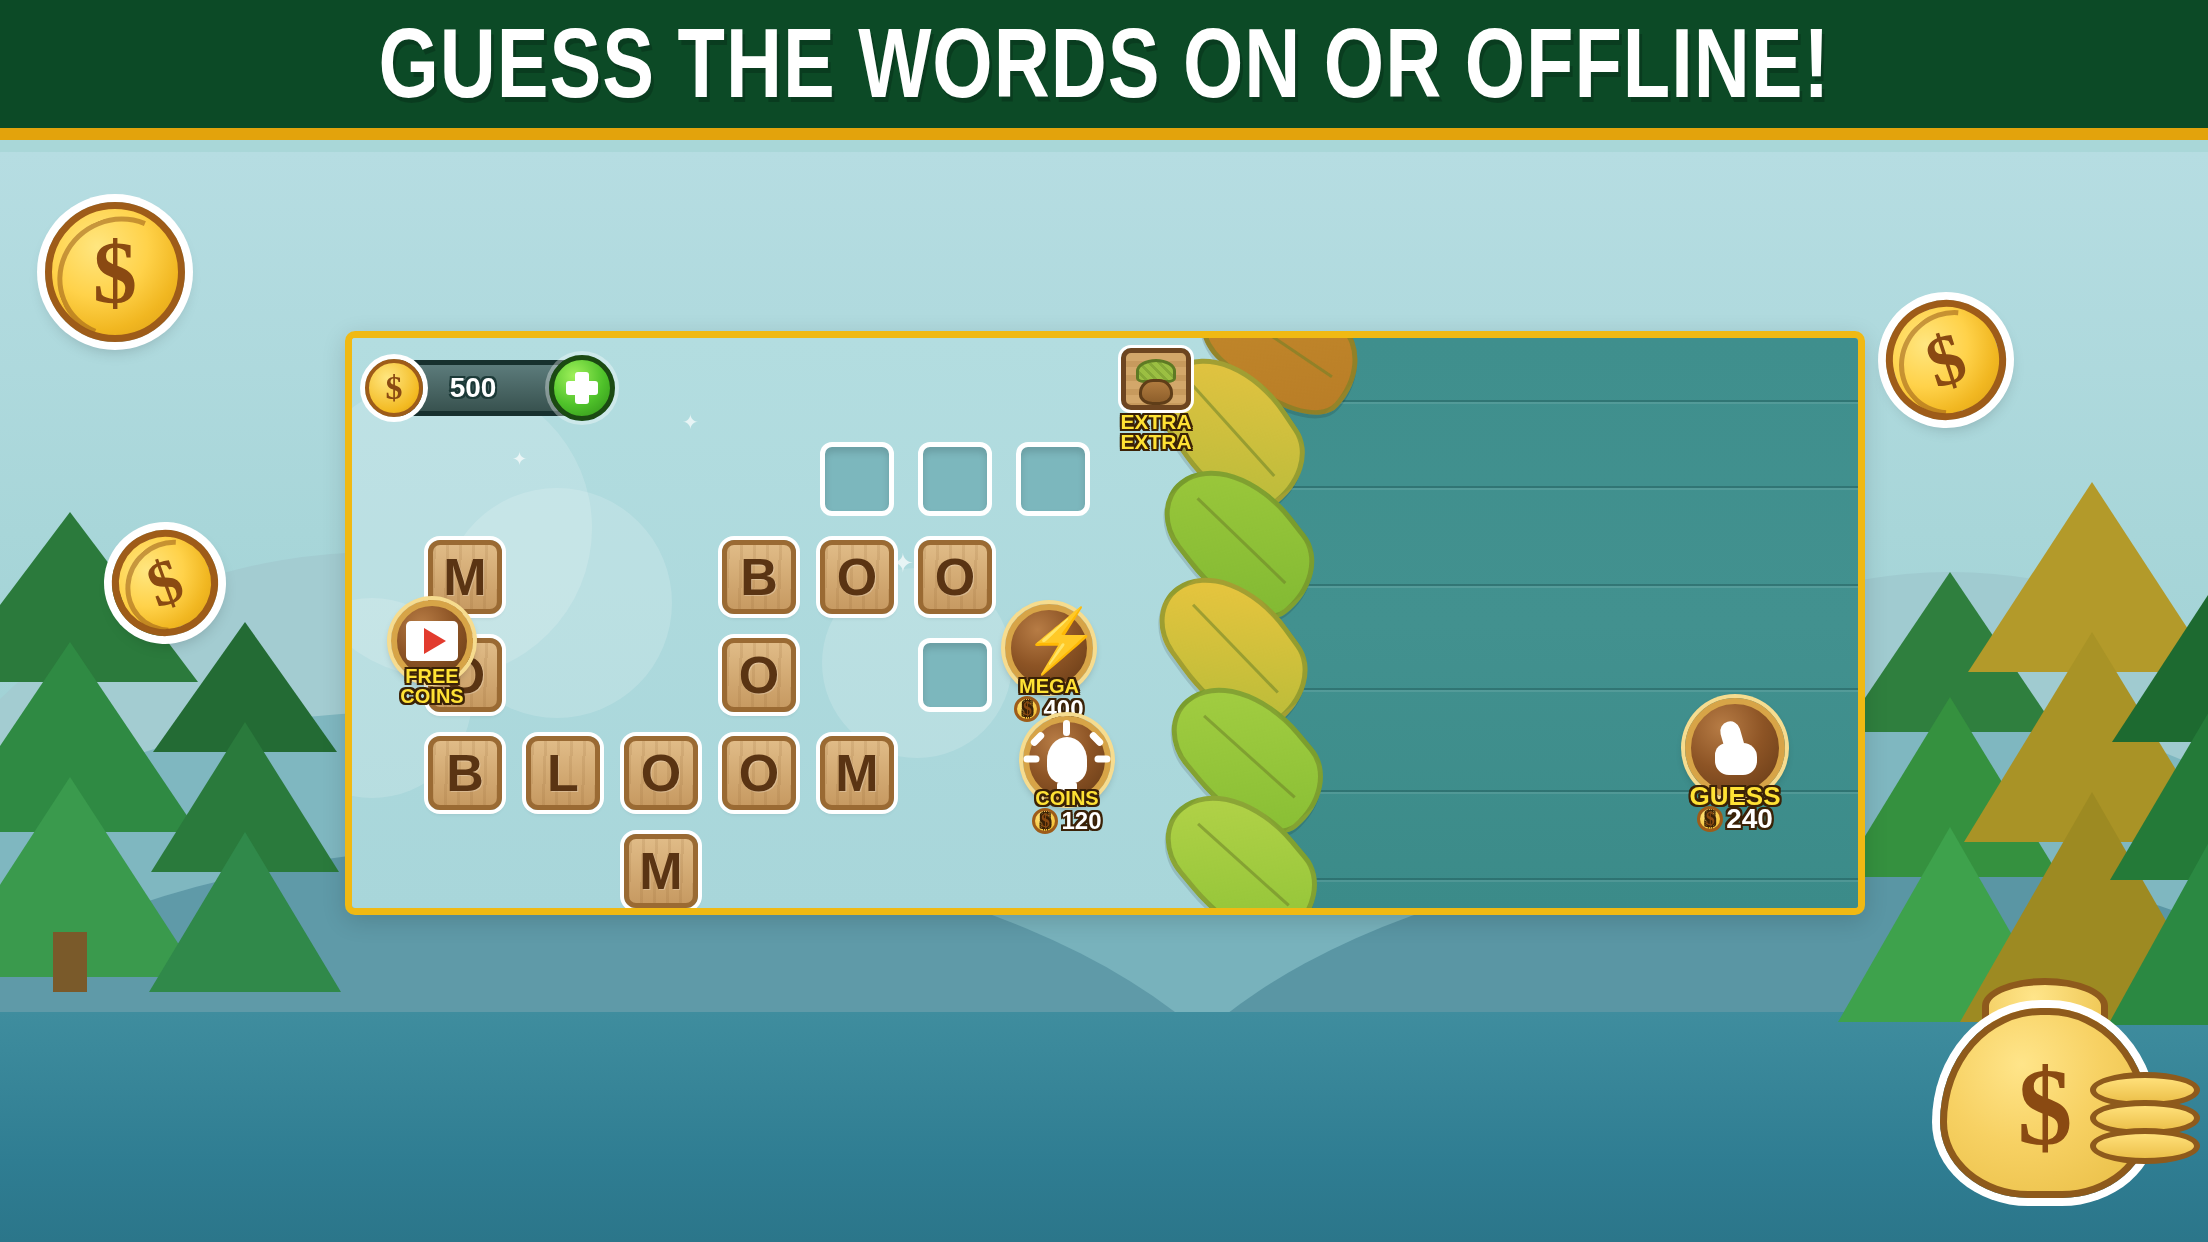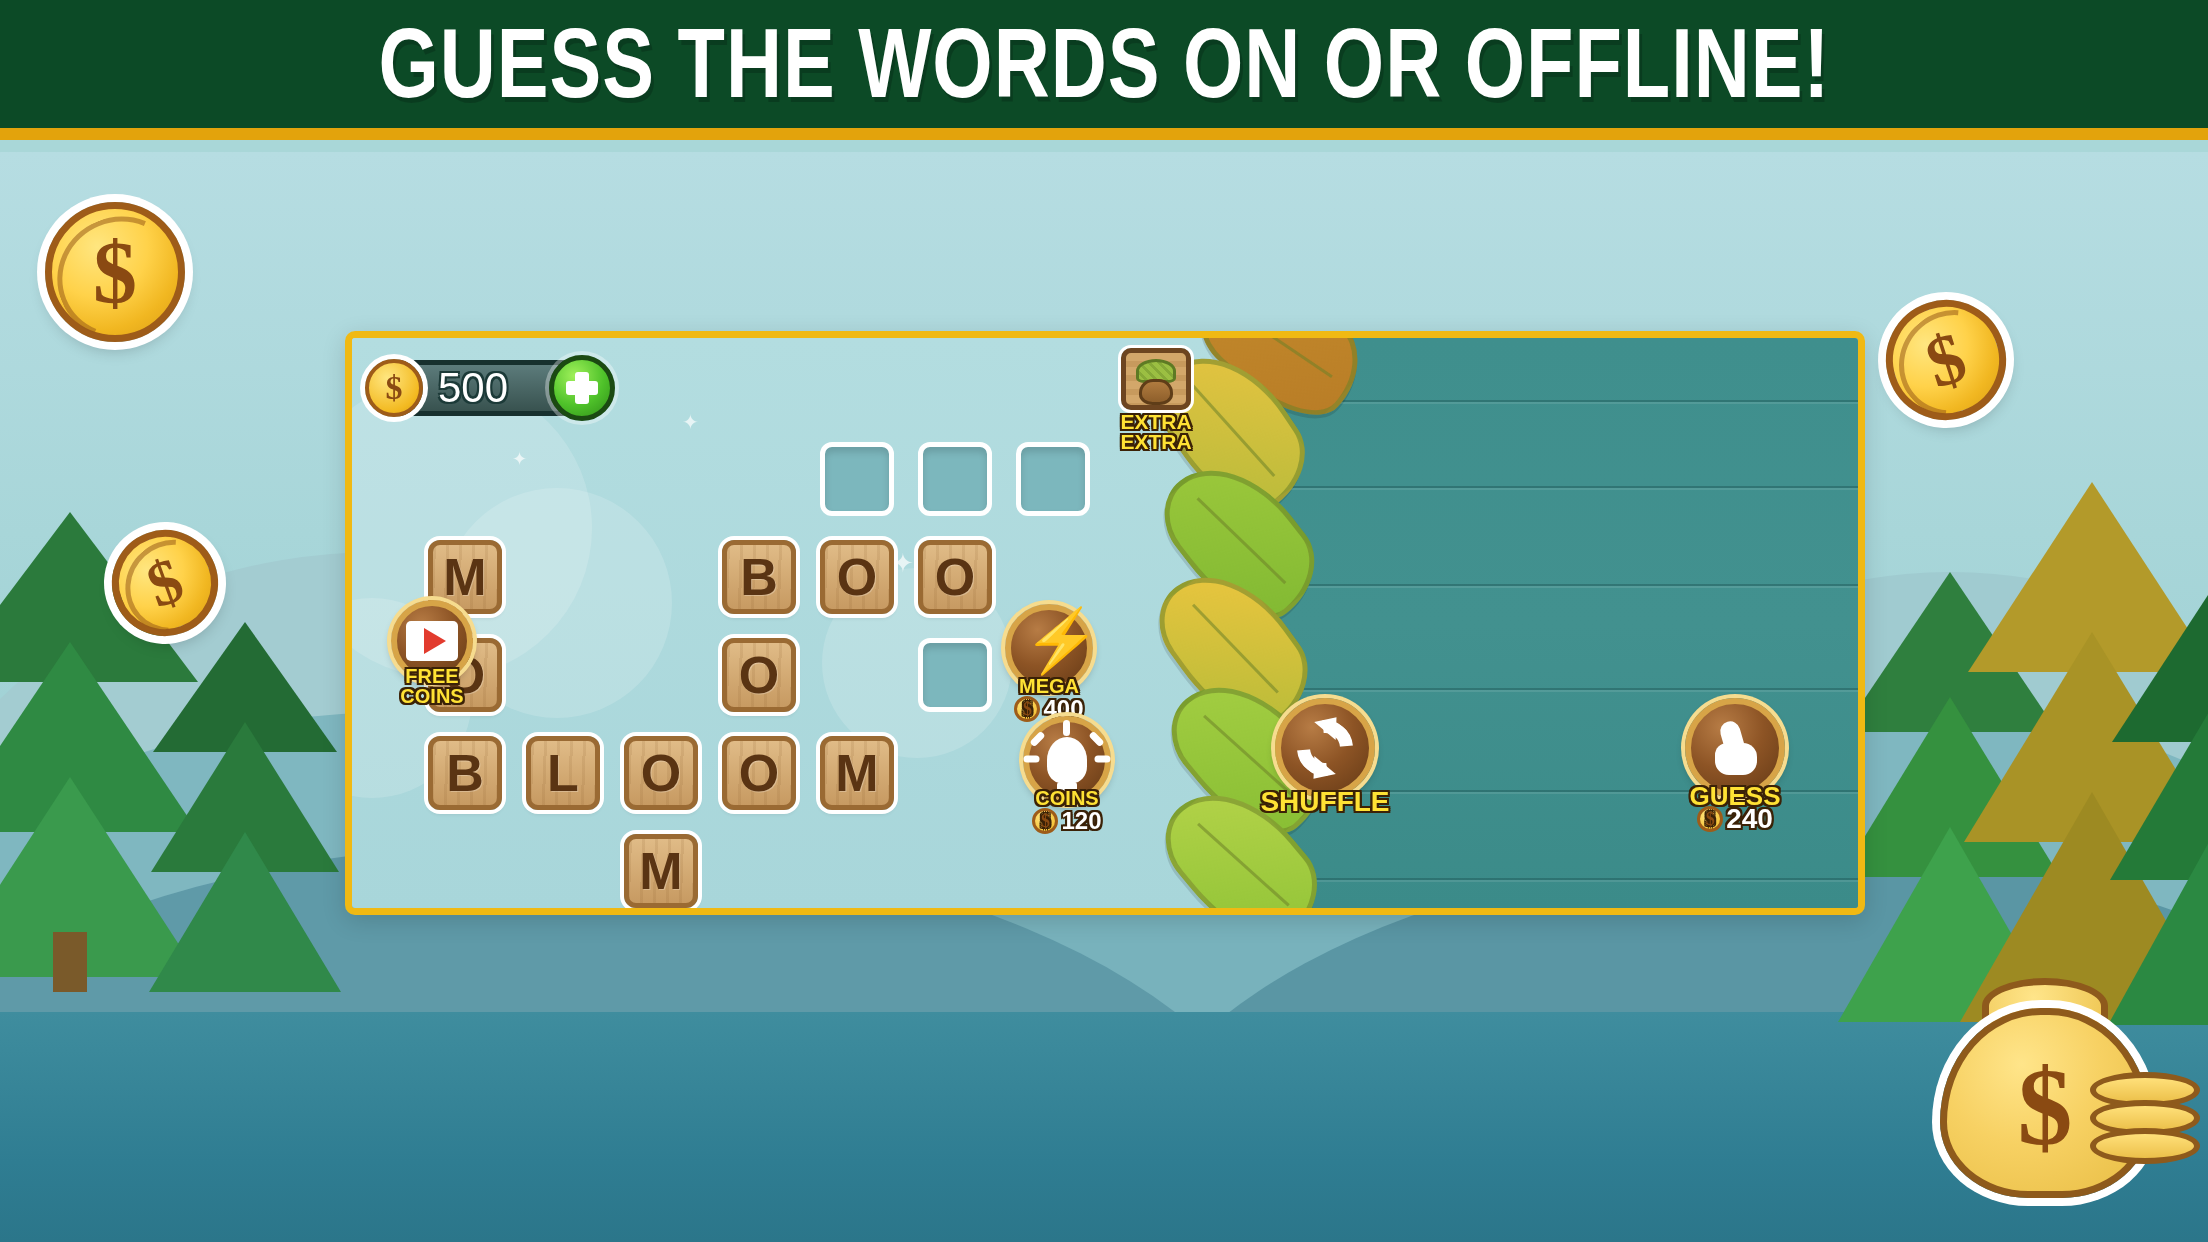--- a/index.html
+++ b/index.html
@@ -145,21 +145,21 @@
   }
 
   
   #coinbar {
     position:absolute; left:18px; top:22px; width:220px; height:56px;
     background:linear-gradient(#5c7b7b,#38524f);
     border:5px solid #17302e; border-radius:30px;
     display:flex; align-items:center; z-index:22;
   }
   #coinbar-value {
-    flex:1; text-align:center; color:#fff; font-weight:normal; font-size:42px;
+    flex:1; text-align:center; color:#fff; font-weight:bold; font-size:28px;
     padding-right:14px;
     text-shadow:2px 2px 0 #1c3a38, -2px 2px 0 #1c3a38, 2px -2px 0 #1c3a38, -2px -2px 0 #1c3a38;
   }
   #coinbar-coin {
     position:absolute; left:-10px; top:-6px; width:58px; height:58px; border-radius:50%;
     background:radial-gradient(circle at 36% 30%, #ffe680, #f3ba21 70%, #d99c13);
     border:4px solid #9e5c19; box-shadow:0 0 0 5px #fff;
     display:flex; align-items:center; justify-content:center;
     font-family:"Liberation Serif", serif; font-weight:bold; font-size:34px; color:#8a4a12;
   }
@@ -506,26 +506,20 @@
         <div class="ray" style="right:-13px; top:-6px; transform:rotate(-45deg);"></div>
       </div>
     </div>
     <div class="alabel">COINS</div>
     <div class="acost">
       <u>$</u>
       <span>120</span>
     </div>
   </div>
 
-  <div class="abtn" style="left:888px; top:360px; width:170px;">
-    <div class="acircle" style="--d:100px;">
-      <div class="g-refresh"></div>
-    </div>
-    <div class="alabel" style="font-size:28px; margin-top:-6px;">SHUFFLE</div>
-  </div>
 
   <div class="abtn" style="left:1308px; top:360px; width:150px;">
     <div class="acircle" style="--d:100px;">
       <div class="g-hand"></div>
     </div>
     <div class="alabel" style="font-size:26px; margin-top:-12px;">GUESS</div>
     <div class="acost" style="font-size:28px;">
       <u>$</u>
       <span>240</span>
     </div>

